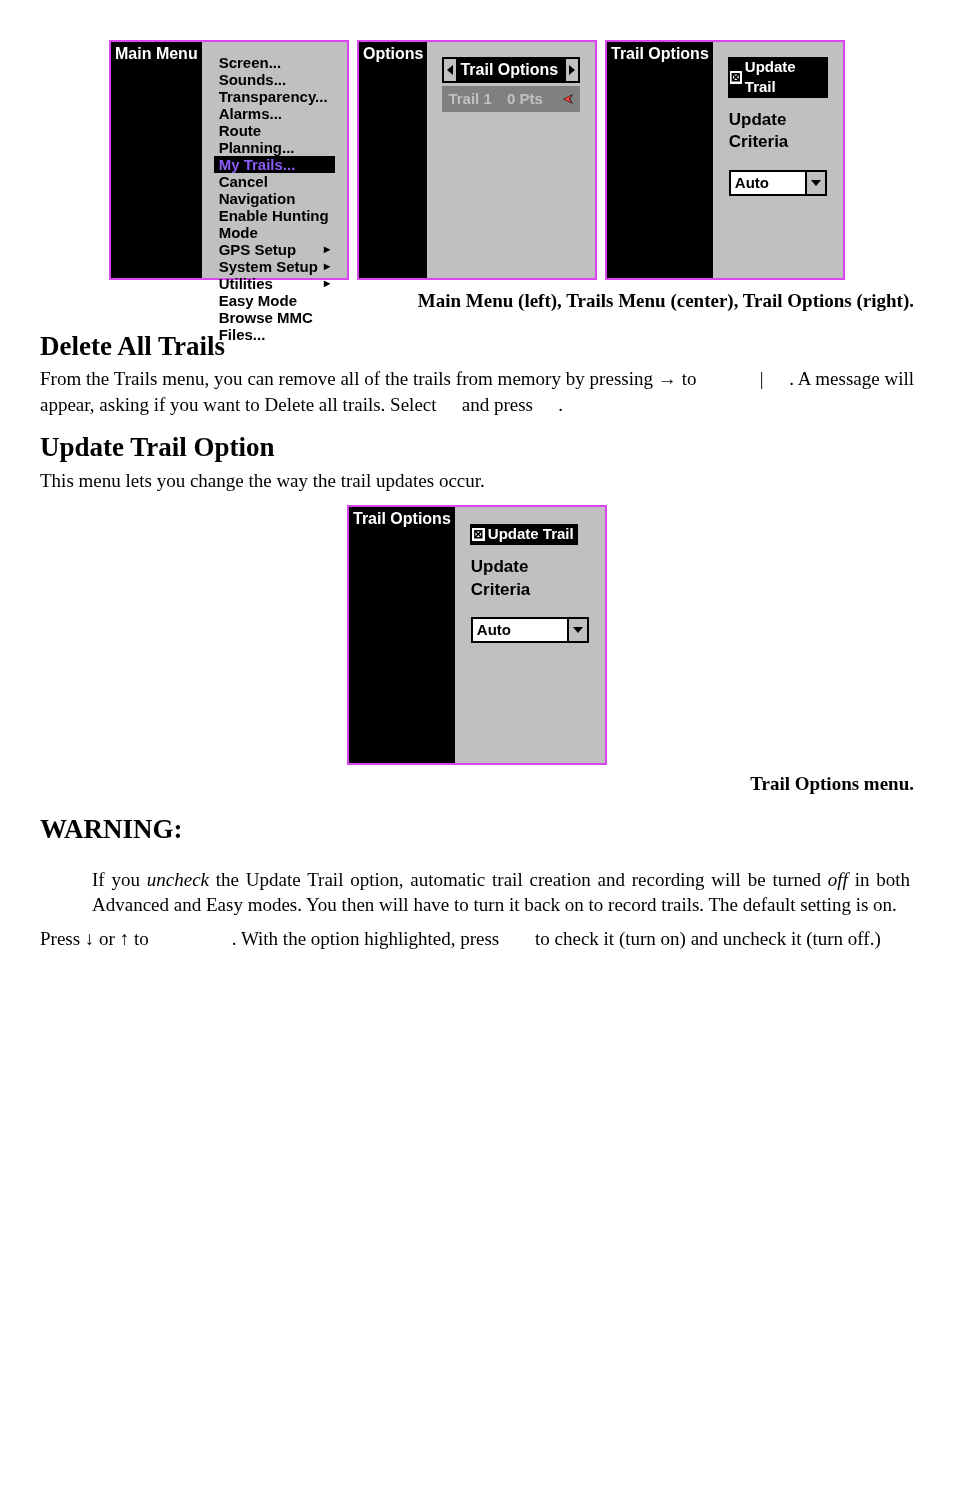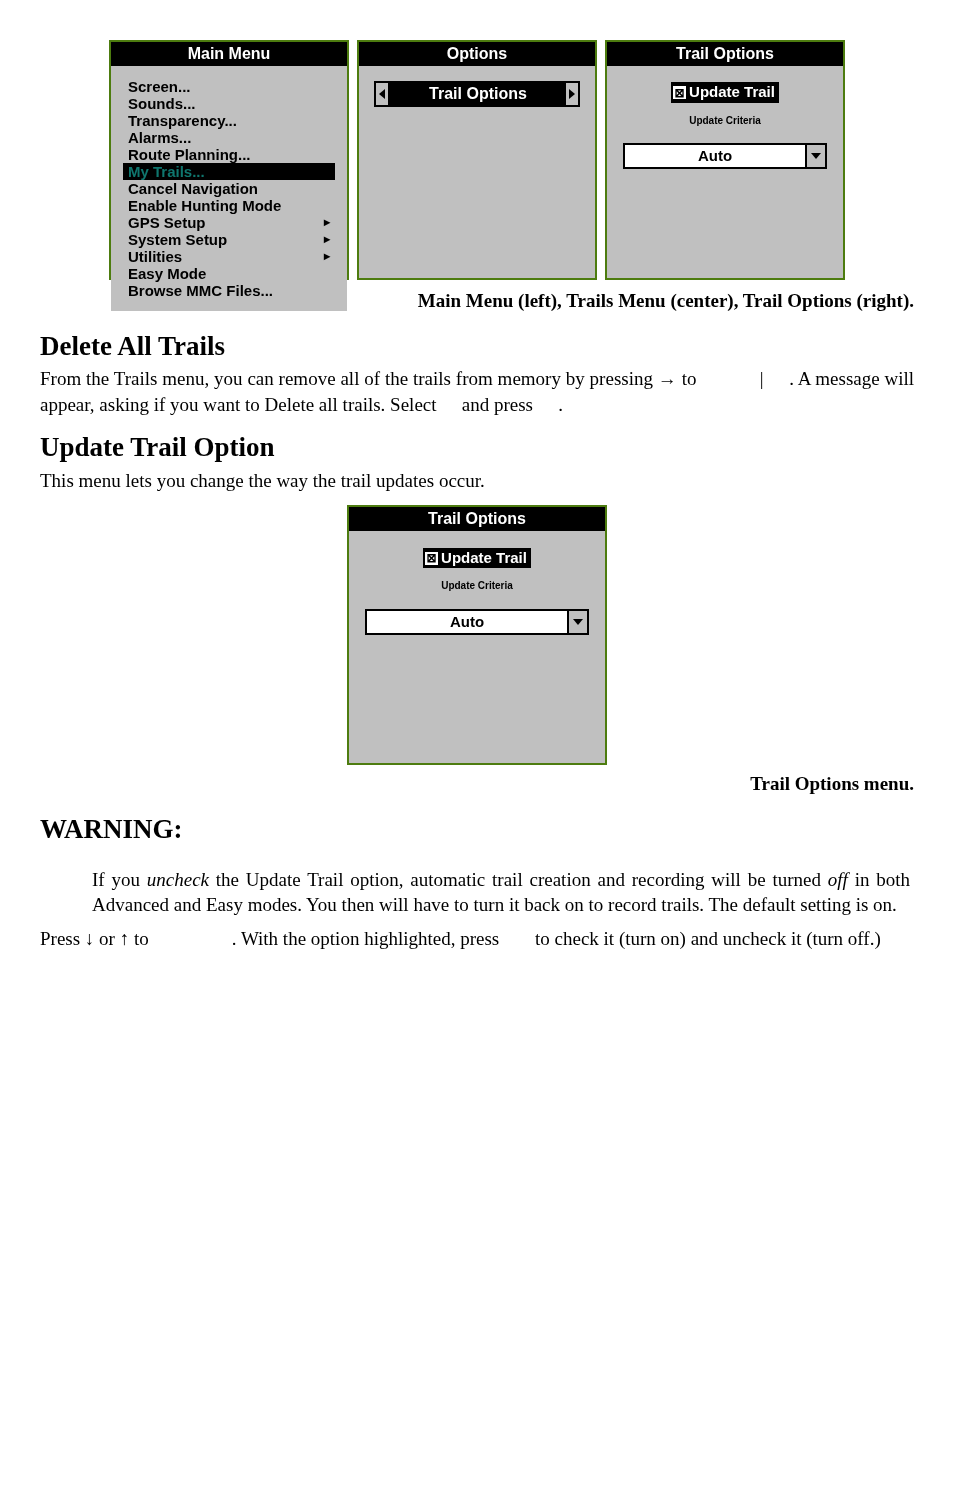--- a/index.html
+++ b/index.html
@@ -16,28 +16,27 @@
 
   
   .shots-row {
     display: flex;
     gap: 8px;
     justify-content: center;
     margin-bottom: 8px;
   }
   .panel {
     background: #c0c0c0;
-    border: 2px solid #4d7c0f;
+    border: 2px solid #d946ef;
     width: 240px;
     height: 240px;
     box-sizing: border-box;
     display: flex;
-    flex-direction: column;
+    flex-direction: row;
     font-family: Arial, Helvetica, sans-serif;
-    text-align: center;
   }
   .panel-title {
     background: #000;
     color: #fff;
     font-weight: bold;
     font-size: 16px;
     padding: 1px 4px;
   }
   .panel-body {
     flex: 1;
@@ -55,21 +54,21 @@
   }
   .menu-list li {
     padding: 0px 5px;
     display: flex;
     justify-content: space-between;
     align-items: center;
     line-height: 17px;
   }
   .menu-list li.hl {
     background: #000;
-    color: #0f766e;
+    color: #8b5cf6;
   }
   .menu-arrow {
     font-size: 12px;
     font-weight: bold;
   }
 
   
   .option-bar {
     margin: 3px;
     border: 2px solid #000;
@@ -132,21 +131,21 @@
     margin-right: 3px;
     display: flex;
     align-items: center;
     justify-content: center;
     font-size: 12px;
     line-height: 1;
   }
 
   .field-label {
     font-weight: bold;
-    font-size: 10px;
+    font-size: 17px;
     margin: 8px 4px 2px 4px;
   }
   .dropdown {
     margin: 16px 4px;
     border: 2px solid #000;
     background: #fff;
     display: flex;
     align-items: center;
     height: 22px;
   }
@@ -261,20 +260,30 @@
           <svg viewBox="0 0 6 10">
               <polygon points="6,0 6,10 0,5" fill="#000"></polygon>
             </svg>
         </div>
         <div class="label">Trail Options</div>
         <div class="side-tab right">
           <svg viewBox="0 0 6 10">
               <polygon points="0,0 0,10 6,5" fill="#000"></polygon>
             </svg>
         </div>
+      </div>
+      <div class="trail-row">
+        <span>Trail 1</span>
+        <span>0 Pts</span>
+        <span class="marker">
+          <svg width="14" height="14" viewBox="0 0 14 14">
+            <polygon points="14,2 4,7 14,12 11,7" fill="#000"></polygon>
+            <polygon points="13,3 5,7 13,11 10,7" fill="#ff4444"></polygon>
+          </svg>
+        </span>
       </div>
     </div>
   </div>
 
   <div class="panel">
     <div class="panel-title">Trail Options</div>
     <div class="panel-body">
       <span class="check-item">
         <span class="box">⊠</span>
         <span>Update Trail</span>

